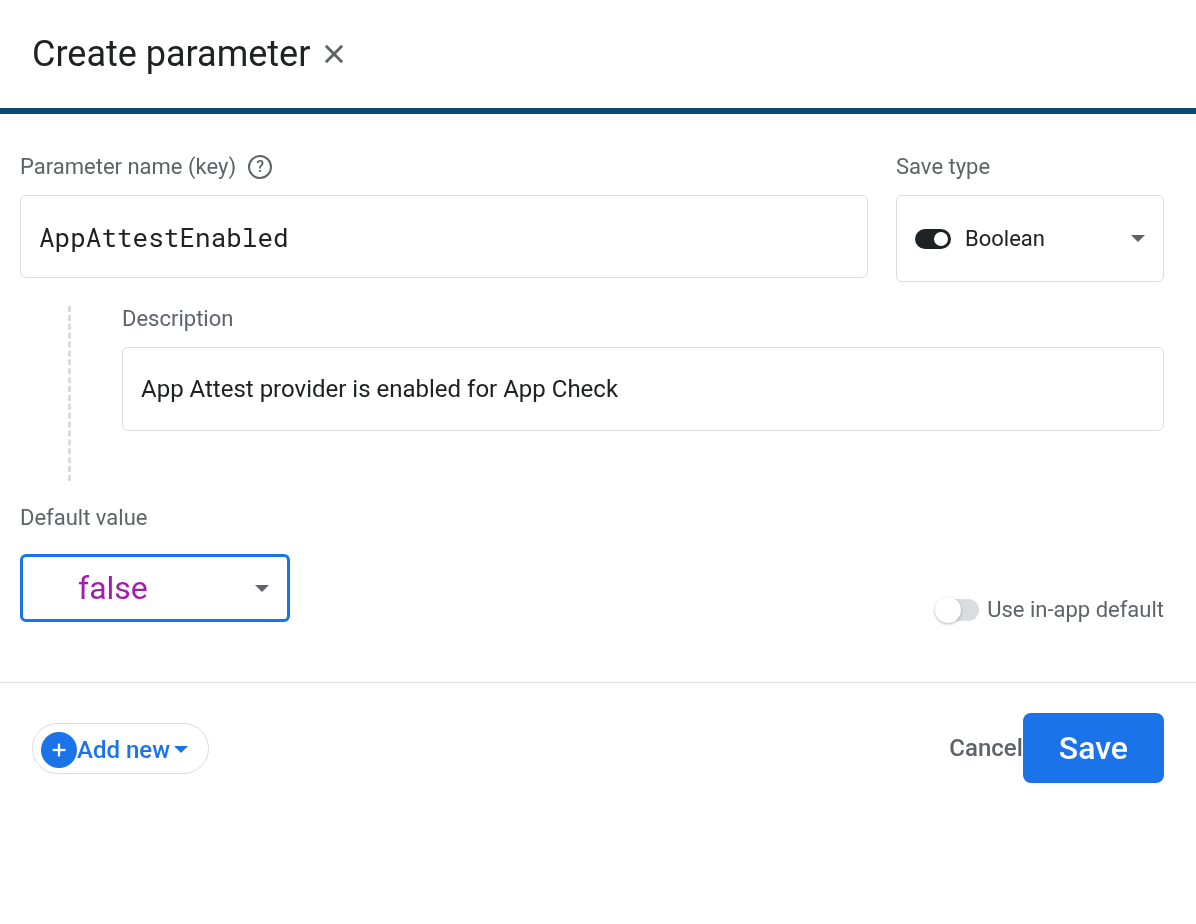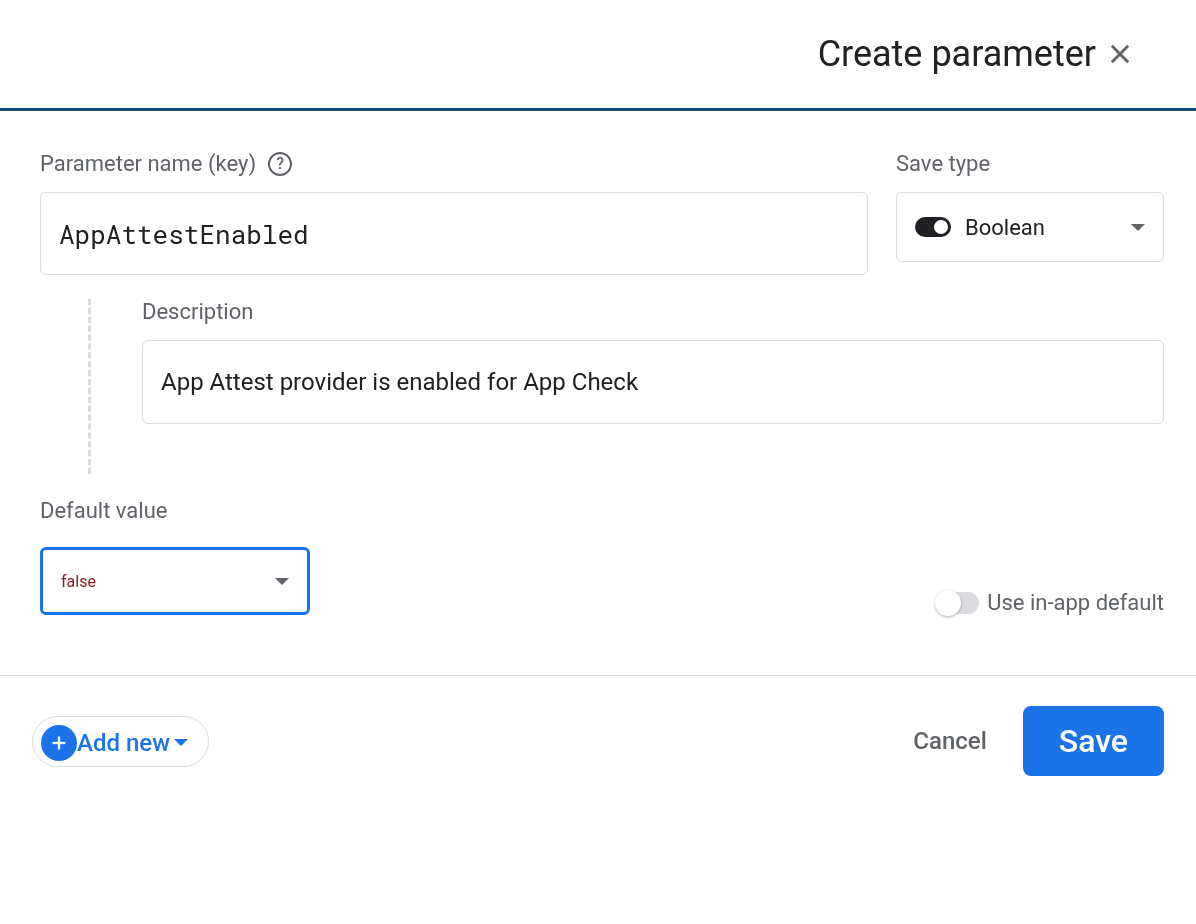--- a/index.html
+++ b/index.html
@@ -8,24 +8,24 @@
       padding: 0;
     }
     body {
       font-family: 'Google Sans', 'Roboto', -apple-system, BlinkMacSystemFont, sans-serif;
       background: #fff;
       color: #202124;
       font-size: 14px;
     }
     .dialog-header {
       display: flex;
-      justify-content: flex-end;
-      align-items: center;
-      padding: 30px 52px 30px 32px;
-      border-bottom: 3px solid #0c4a6e;
+      justify-content: flex-start;
+      align-items: center;
+      padding: 30px 24px 30px 32px;
+      border-bottom: 6px solid #0c4a6e;
     }
     .dialog-title {
       font-size: 36px;
       font-weight: 400;
       color: #202124;
     }
     .close-btn {
       width: 48px;
       height: 48px;
       display: flex;
@@ -34,21 +34,21 @@
       cursor: pointer;
       color: #5f6368;
       background: none;
       border: none;
     }
     .close-btn svg {
       width: 28px;
       height: 28px;
     }
     .dialog-body {
-      padding: 40px 32px 60px 40px;
+      padding: 40px 32px 60px 20px;
     }
     .top-row {
       display: flex;
       gap: 28px;
       align-items: flex-start;
     }
     .field-group {
       display: flex;
       flex-direction: column;
     }
@@ -85,21 +85,21 @@
       border: 1px solid #dadce0;
       border-radius: 6px;
       padding: 0 18px;
       font-size: 26px;
       font-family: 'Roboto Mono', monospace;
       color: #202124;
       outline: none;
     }
     .data-type-select {
       width: 100%;
-      height: 70px;
+      height: 87px;
       border: 1px solid #dadce0;
       border-radius: 6px;
       padding: 0 18px;
       display: flex;
       align-items: center;
       gap: 14px;
       cursor: pointer;
       background: #fff;
     }
     .toggle-icon {
@@ -184,22 +184,23 @@
       border: 3px solid #1a73e8;
       border-radius: 6px;
       padding: 0 18px;
       display: flex;
       align-items: center;
       justify-content: space-between;
       cursor: pointer;
       background: #fff;
     }
     .default-select-value {
-      font-size: 16px;
-      color: #7f1d1d;
+      font-size: 32px;
+      color: #a21caf;
+      margin-left: 37px;
     }
     .in-app-default {
       display: flex;
       align-items: center;
       gap: 8px;
       margin-top: 4px;
     }
     .switch {
       width: 42px;
       height: 22px;
@@ -263,21 +264,20 @@
       width: 0;
       height: 0;
       border-left: 7px solid transparent;
       border-right: 7px solid transparent;
       border-top: 7px solid #1a73e8;
       margin-left: 4px;
     }
     .footer-right {
       display: flex;
       align-items: center;
-      gap: 36px;
     }
     .cancel-btn {
       background: none;
       border: none;
       font-size: 24px;
       color: #5f6368;
       font-weight: 500;
       cursor: pointer;
       font-family: inherit;
     }

